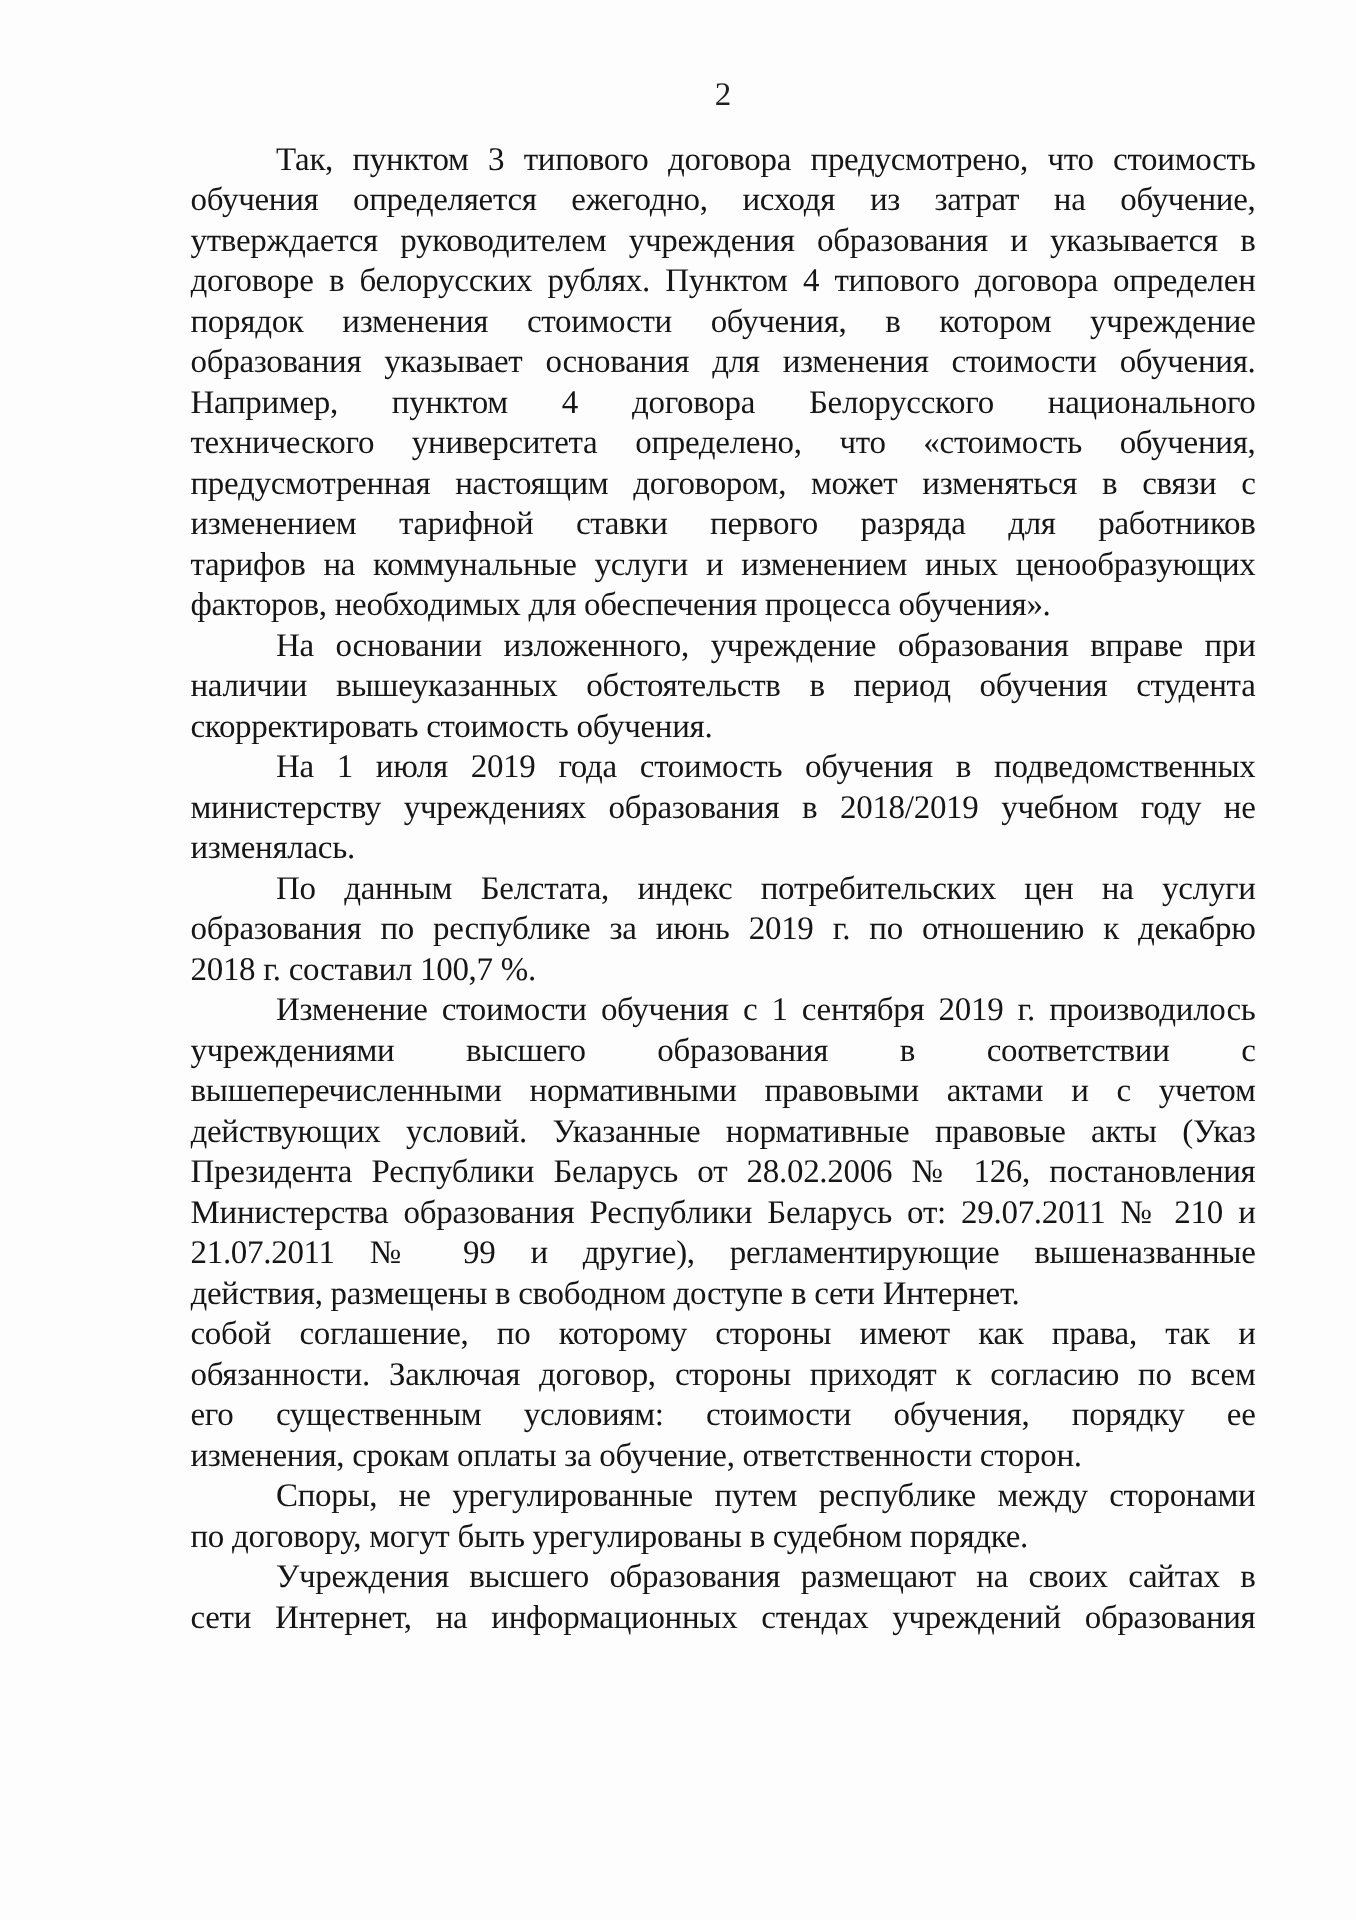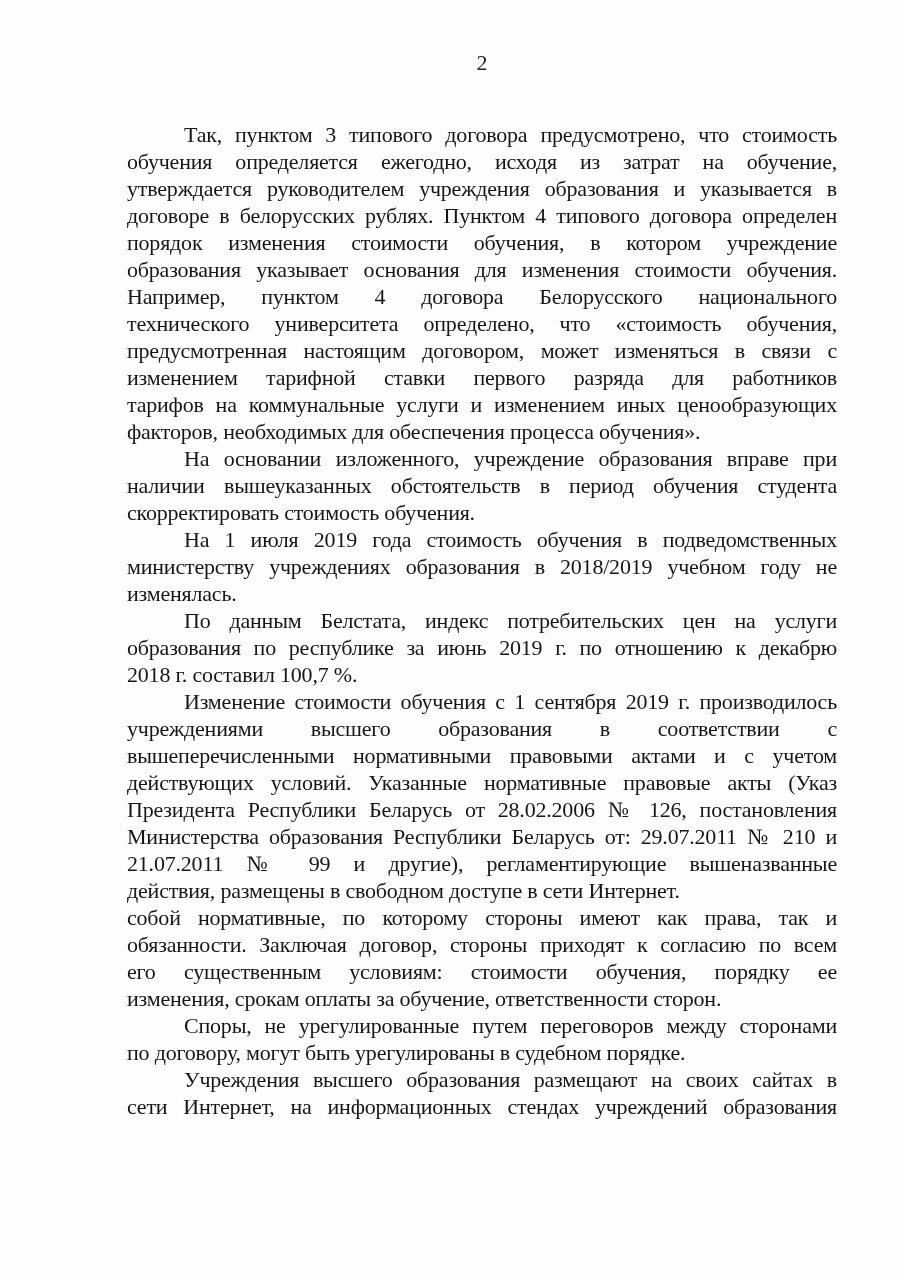--- a/index.html
+++ b/index.html
@@ -31,21 +31,20 @@
   }
   .doc-body {
     position: absolute;
     top: 92px;
     left: 127px;
     width: 710px;
     font-size: 22px;
     line-height: 27px;
     letter-spacing: -0.2px;
     color: #161616;
-    margin-top: 29px;
   }
   .paragraph {
     margin: 0;
     padding: 0;
   }
   .line {
     height: 27px;
     overflow: hidden;
     text-align: justify;
     text-align-last: justify;
@@ -99,27 +98,27 @@
         <div class="line first">Изменение стоимости обучения с 1 сентября 2019 г. производилось</div>
         <div class="line">учреждениями высшего образования в соответствии с</div>
         <div class="line">вышеперечисленными нормативными правовыми актами и с учетом</div>
         <div class="line">действующих условий. Указанные нормативные правовые акты (Указ</div>
         <div class="line">Президента Республики Беларусь от 28.02.2006 № 126, постановления</div>
         <div class="line">Министерства образования Республики Беларусь от: 29.07.2011 № 210 и</div>
         <div class="line">21.07.2011 № 99 и другие), регламентирующие вышеназванные</div>
         <div class="line last">действия, размещены в свободном доступе в сети Интернет.</div>
       </div>
       <div class="paragraph">
-        <div class="line">собой нормативные, по которому стороны имеют как права, так и</div>
+        <div class="line">собой соглашение, по которому стороны имеют как права, так и</div>
         <div class="line">обязанности. Заключая договор, стороны приходят к согласию по всем</div>
         <div class="line">его существенным условиям: стоимости обучения, порядку ее</div>
         <div class="line last">изменения, срокам оплаты за обучение, ответственности сторон.</div>
       </div>
       <div class="paragraph">
-        <div class="line first">Споры, не урегулированные путем переговоров между сторонами</div>
+        <div class="line first">Споры, не урегулированные путем республике между сторонами</div>
         <div class="line last">по договору, могут быть урегулированы в судебном порядке.</div>
       </div>
       <div class="paragraph">
         <div class="line first">Учреждения высшего образования размещают на своих сайтах в</div>
         <div class="line">сети Интернет, на информационных стендах учреждений образования</div>
       </div>
     </div>
 </div>
 
 </body></html>

